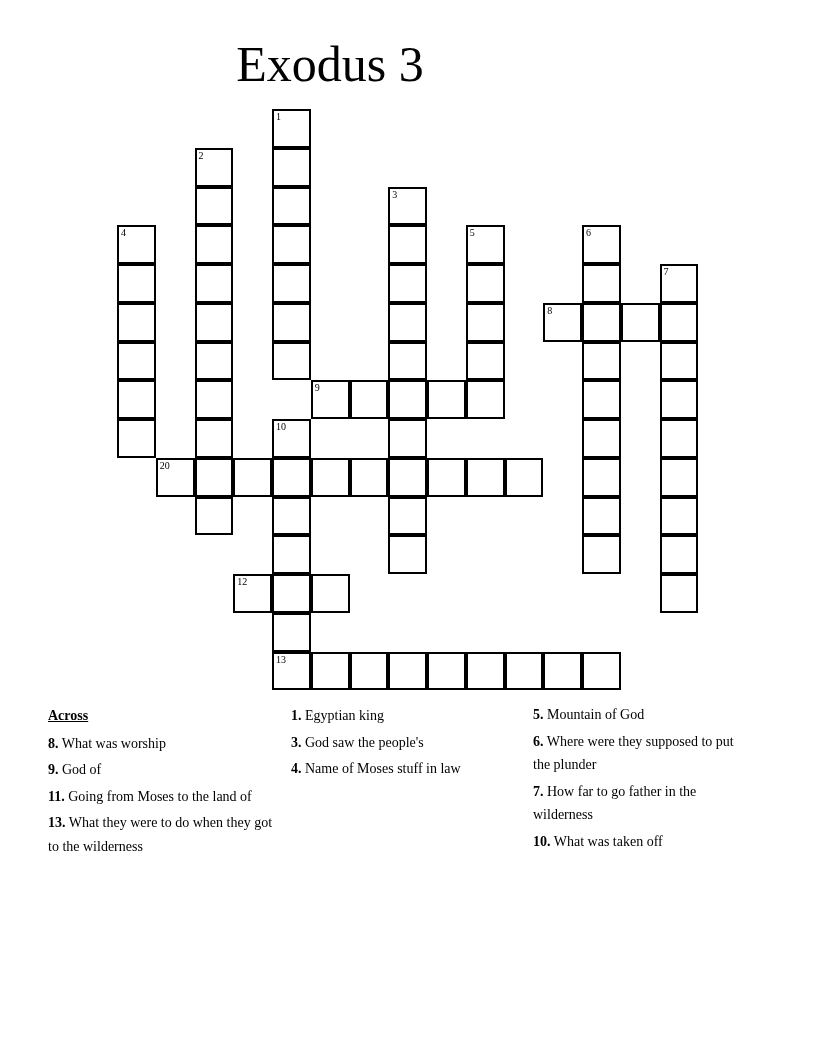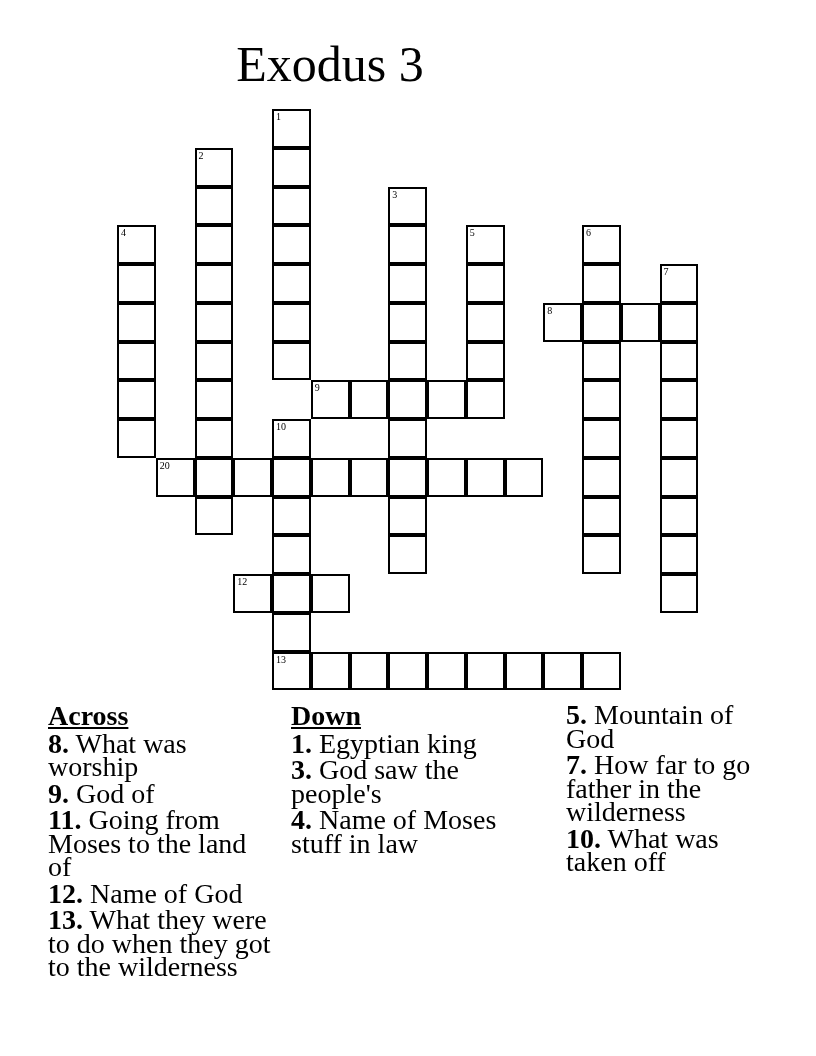--- a/index.html
+++ b/index.html
@@ -4,21 +4,21 @@
 <style>
   html, body { margin: 0; padding: 0; background: #ffffff; }
   body { width: 816px; height: 1056px; position: relative; overflow: hidden;
          font-family: "Liberation Serif", "DejaVu Serif", serif; color: #000; }
   .title { position: absolute; top: 34px; left: 0; width: 660px; text-align: center;
            font-size: 50px; line-height: 60px; }
   #grid { position: absolute; left: 0; top: 0; width: 816px; height: 700px; }
   .cell { position: absolute; width: 38.75px; height: 38.75px; box-sizing: border-box;
           border: 2px solid #000; background: #fff; margin-left: -1px; margin-top: -1px; }
   .cell .num { position: absolute; top: 1px; left: 2px; font-size: 10px; line-height: 10px; }
-  .clues { position: absolute; top: 704px; font-size: 28px; line-height: 23.5px; }
+  .clues { position: absolute; top: 704px; font-size: 14px; line-height: 23.5px; }
   .clues .hdr { font-weight: bold; text-decoration: underline; margin-bottom: 4px; display: block; }
   .clue { margin-bottom: 3px; }
   .clue b { font-weight: bold; }
   #col-across { left: 48px; width: 228px; }
   #col-down { left: 291px; width: 215px; }
   #col-down2 { left: 533px; width: 210px; }
 </style>
 </head>
 <body>
 
@@ -136,28 +136,27 @@
     <div class="cell" style="left: 505.5px; top: 652.5px;"></div>
     <div class="cell" style="left: 544.25px; top: 652.5px;"></div>
     <div class="cell" style="left: 583px; top: 652.5px;"></div>
   </div>
 
 <div class="clues" id="col-across">
   <span class="hdr">Across</span>
   <div class="clue"><b>8.</b><span> What was worship</span></div>
   <div class="clue"><b>9.</b><span> God of</span></div>
   <div class="clue"><b>11.</b><span> Going from Moses to the land of</span></div>
-  <div class="clue"><b>12.</b><span> Name of God</span></div>
   <div class="clue"><b>13.</b><span> What they were to do when they got to the wilderness</span></div>
 </div>
 
 <div class="clues" id="col-down">
-  <span class="hdr">Down</span>
   <div class="clue"><b>1.</b><span> Egyptian king</span></div>
   <div class="clue"><b>3.</b><span> God saw the people's</span></div>
   <div class="clue"><b>4.</b><span> Name of Moses stuff in law</span></div>
 </div>
 
-<div class="clues" id="col-down2" style="top:703px;margin-left:33px;">
+<div class="clues" id="col-down2" style="top:703px;">
   <div class="clue"><b>5.</b><span> Mountain of God</span></div>
+  <div class="clue"><b>6.</b><span> Where were they supposed to put the plunder</span></div>
   <div class="clue"><b>7.</b><span> How far to go father in the wilderness</span></div>
   <div class="clue"><b>10.</b><span> What was taken off</span></div>
 </div>
 
 </body></html>

